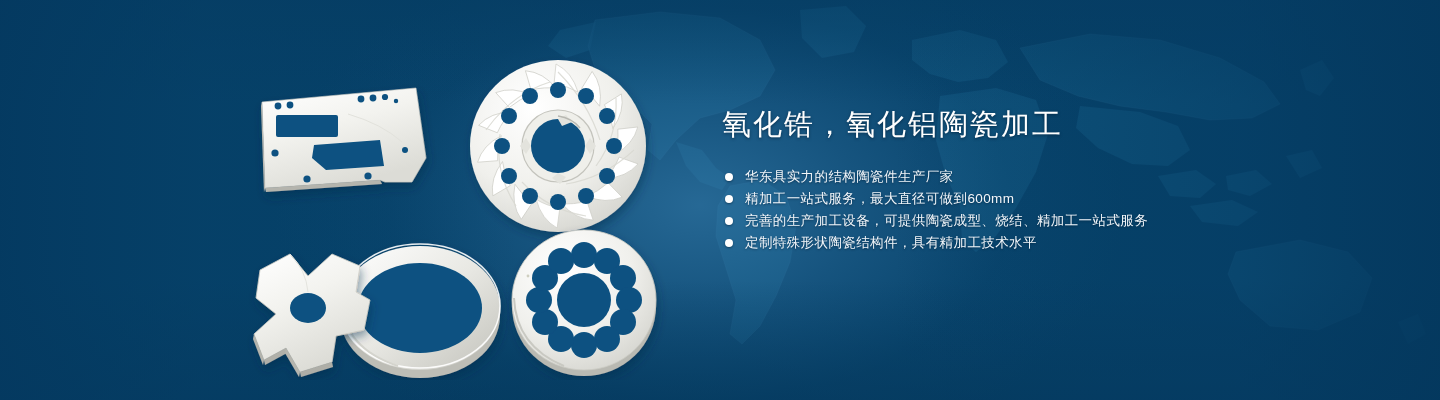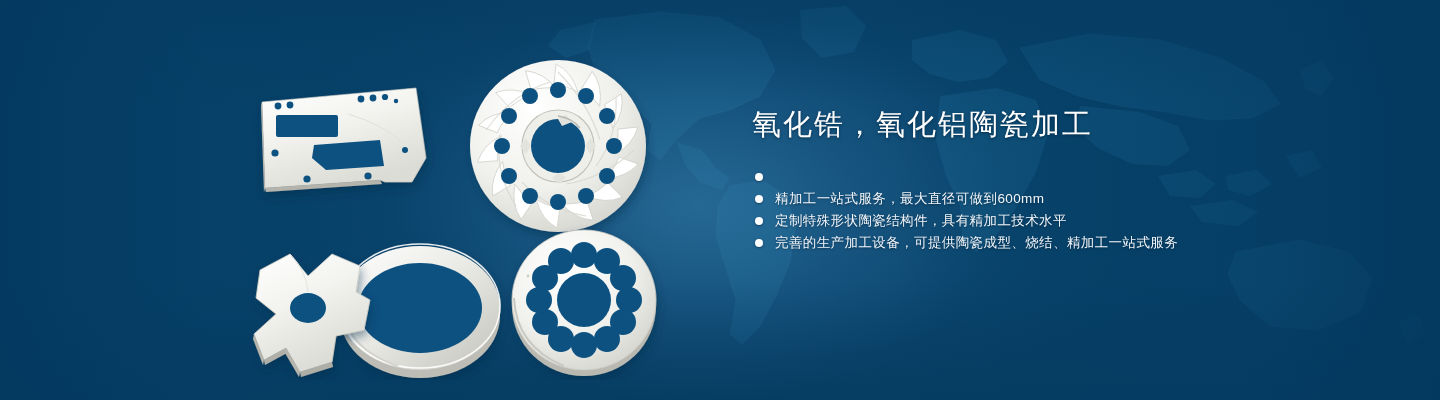--- a/index.html
+++ b/index.html
@@ -57,21 +57,21 @@
     position: absolute;
     inset: 0;
     opacity: 0.30;
     mix-blend-mode: screen;
   }
   .bg-map svg { width: 100%; height: 100%; display: block; }
 
   
   .text-block {
     position: absolute;
-    left: 752px;
+    left: 722px;
     top: 104px;
     width: 600px;
   }
   .headline {
     font-size: 29px;
     line-height: 40px;
     color: #ffffff;
     letter-spacing: 2px;
     font-weight: 400;
     text-shadow: 0 1px 3px rgba(2,28,50,0.65);
@@ -357,29 +357,30 @@
       </g>
     </svg>
   </div>
 
   <div class="text-block">
     <div class="headline">氧化锆，氧化铝陶瓷加工</div>
 
     <ul class="bullet-list">
       <li class="bullet-item">
         <span class="bullet-dot"></span>
+        <span class="bullet-text">华东具实力的结构陶瓷件生产厂家</span>
       </li>
       <li class="bullet-item">
         <span class="bullet-dot"></span>
         <span class="bullet-text">精加工一站式服务，最大直径可做到600mm</span>
       </li>
       <li class="bullet-item">
         <span class="bullet-dot"></span>
-        <span class="bullet-text">定制特殊形状陶瓷结构件，具有精加工技术水平</span>
+        <span class="bullet-text">完善的生产加工设备，可提供陶瓷成型、烧结、精加工一站式服务</span>
       </li>
       <li class="bullet-item">
         <span class="bullet-dot"></span>
-        <span class="bullet-text">完善的生产加工设备，可提供陶瓷成型、烧结、精加工一站式服务</span>
+        <span class="bullet-text">定制特殊形状陶瓷结构件，具有精加工技术水平</span>
       </li>
     </ul>
   </div>
 
 </div>
 
 </body></html>

